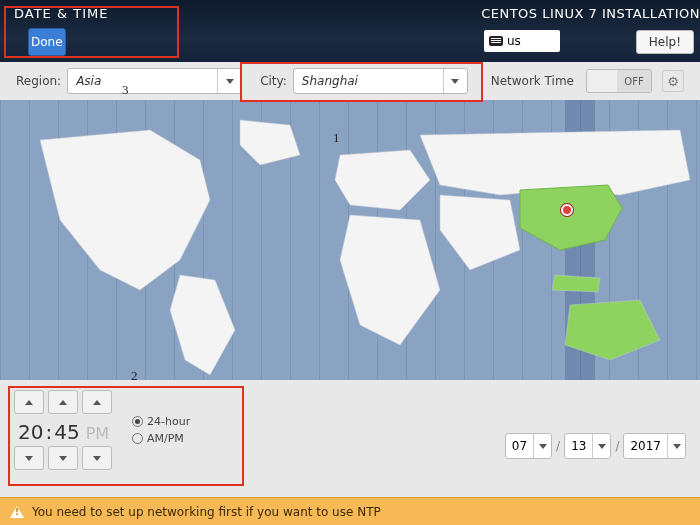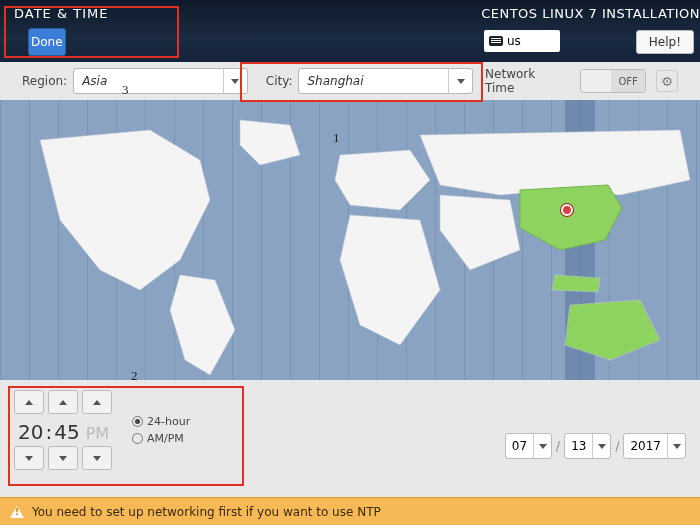--- a/index.html
+++ b/index.html
@@ -32,21 +32,21 @@
   .kb-icon::after{content:""; position:absolute; inset:2px; background:repeating-linear-gradient(#fff,#fff 1px,#222 1px,#222 2px);}
   .help-btn {
     position: absolute; right: 6px; top: 30px;
     background: #f7f7f7; color: #333; border: 1px solid #bbb;
     border-radius: 3px; padding: 4px 12px; font-size: 12px; cursor:pointer;
   }
 
   
   .selrow {
     height: 38px; display:flex; align-items:center; gap:6px;
-    padding: 0 22px;
+    padding: 0 16px;
   }
   .lbl { font-size: 12px; color:#444; }
   .combo {
     display:flex; align-items:center; background:#fff; border:1px solid #b8b8b8;
     border-radius:3px; height:26px; font-size:12px; color:#333;font-style:italic;
   }
   .combo-text { padding: 0 8px; flex:1; }
   .combo-btn {
     width:24px; height:100%; border-left:1px solid #ccc;
     display:flex; align-items:center; justify-content:center; cursor:pointer;

